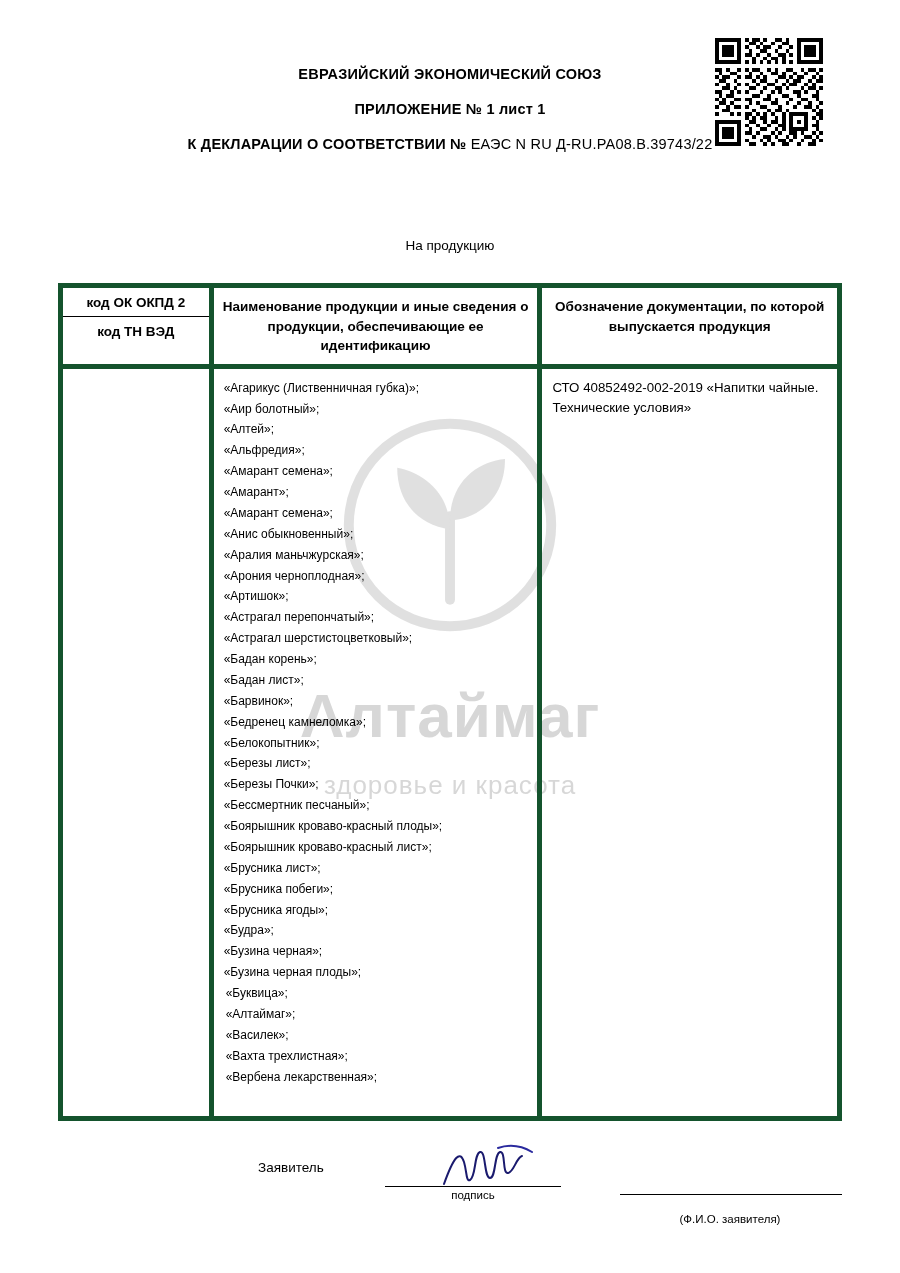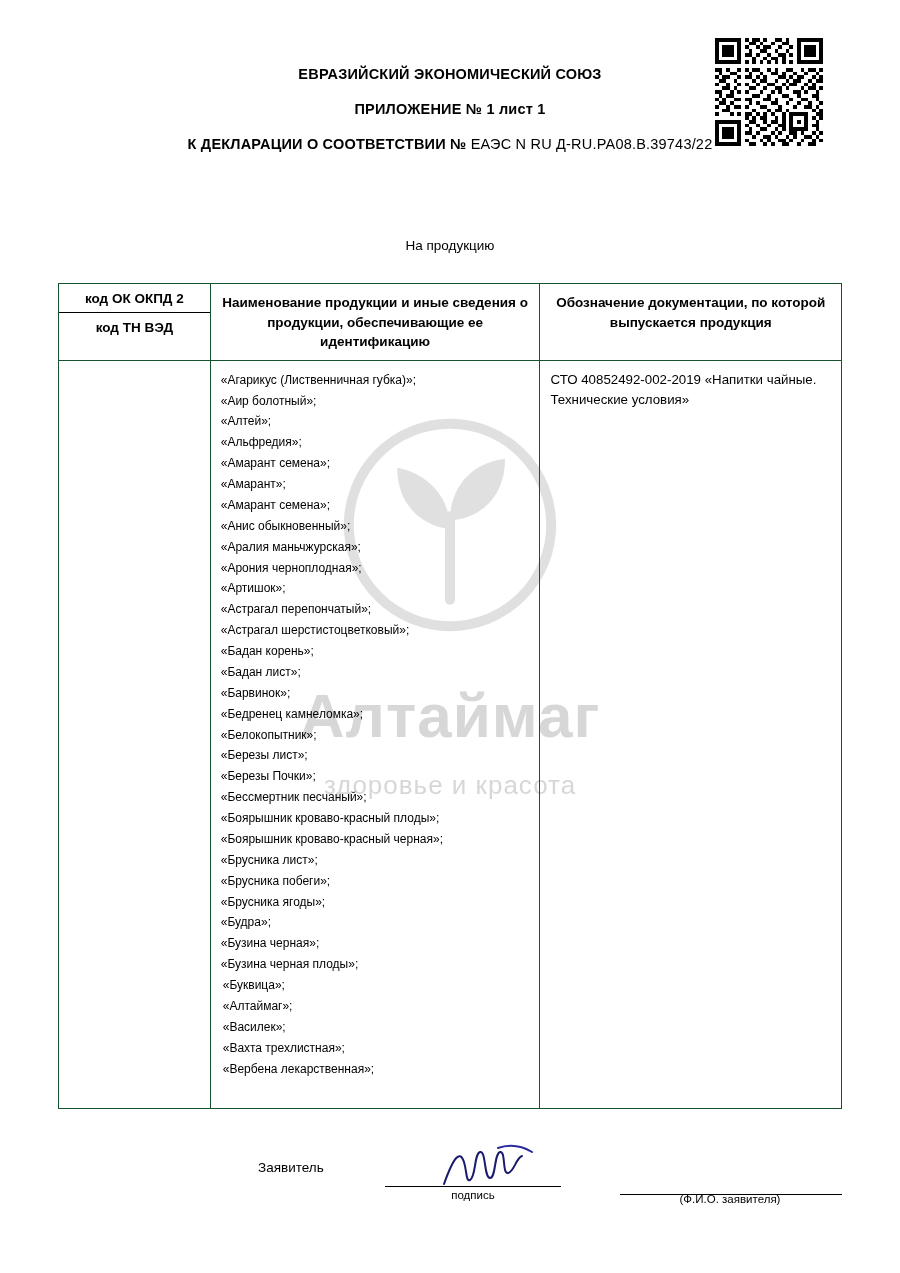--- a/index.html
+++ b/index.html
@@ -115,21 +115,21 @@
   .doc-table {
     position: absolute;
     top: 283px;
     left: 58px;
     width: 784px;
     border-collapse: collapse;
     z-index: 10;
     background: transparent;
   }
   .doc-table td, .doc-table th {
-    border: 1px solid #14532d;
+    border: 5px solid #14532d;
     vertical-align: top;
     background: transparent;
   }
   .col-a { width: 152px; }
   .col-b { width: 330px; }
   .col-c { width: 302px; }
 
   .hdr-a-top, .hdr-a-bot {
     text-align: center;
     font-weight: bold;
@@ -216,21 +216,21 @@
   .name-rule {
     position: absolute;
     left: 620px;
     top: 46px;
     width: 222px;
     border-bottom: 1px solid #000;
   }
   .name-cap {
     position: absolute;
     left: 610px;
-    top: 45px;
+    top: 65px;
     width: 240px;
     text-align: center;
     font-size: 11.5px;
   }
 </style>
 </head>
 <body>
 
 <div class="page">
 
@@ -550,21 +550,21 @@
               <li>«Астрагал шерстистоцветковый»;</li>
               <li>«Бадан корень»;</li>
               <li>«Бадан лист»;</li>
               <li>«Барвинок»;</li>
               <li>«Бедренец камнеломка»;</li>
               <li>«Белокопытник»;</li>
               <li>«Березы лист»;</li>
               <li>«Березы Почки»;</li>
               <li>«Бессмертник песчаный»;</li>
               <li>«Боярышник кроваво-красный плоды»;</li>
-              <li>«Боярышник кроваво-красный черная»;</li>
+              <li>«Боярышник кроваво-красный лист»;</li>
               <li>«Брусника лист»;</li>
               <li>«Брусника побеги»;</li>
               <li>«Брусника ягоды»;</li>
               <li>«Будра»;</li>
               <li>«Бузина черная»;</li>
               <li>«Бузина черная плоды»;</li>
               <li class="ind-1">«Буквица»;</li>
               <li class="ind-1">«Алтаймаг»;</li>
               <li class="ind-1">«Василек»;</li>
               <li class="ind-1">«Вахта трехлистная»;</li>

